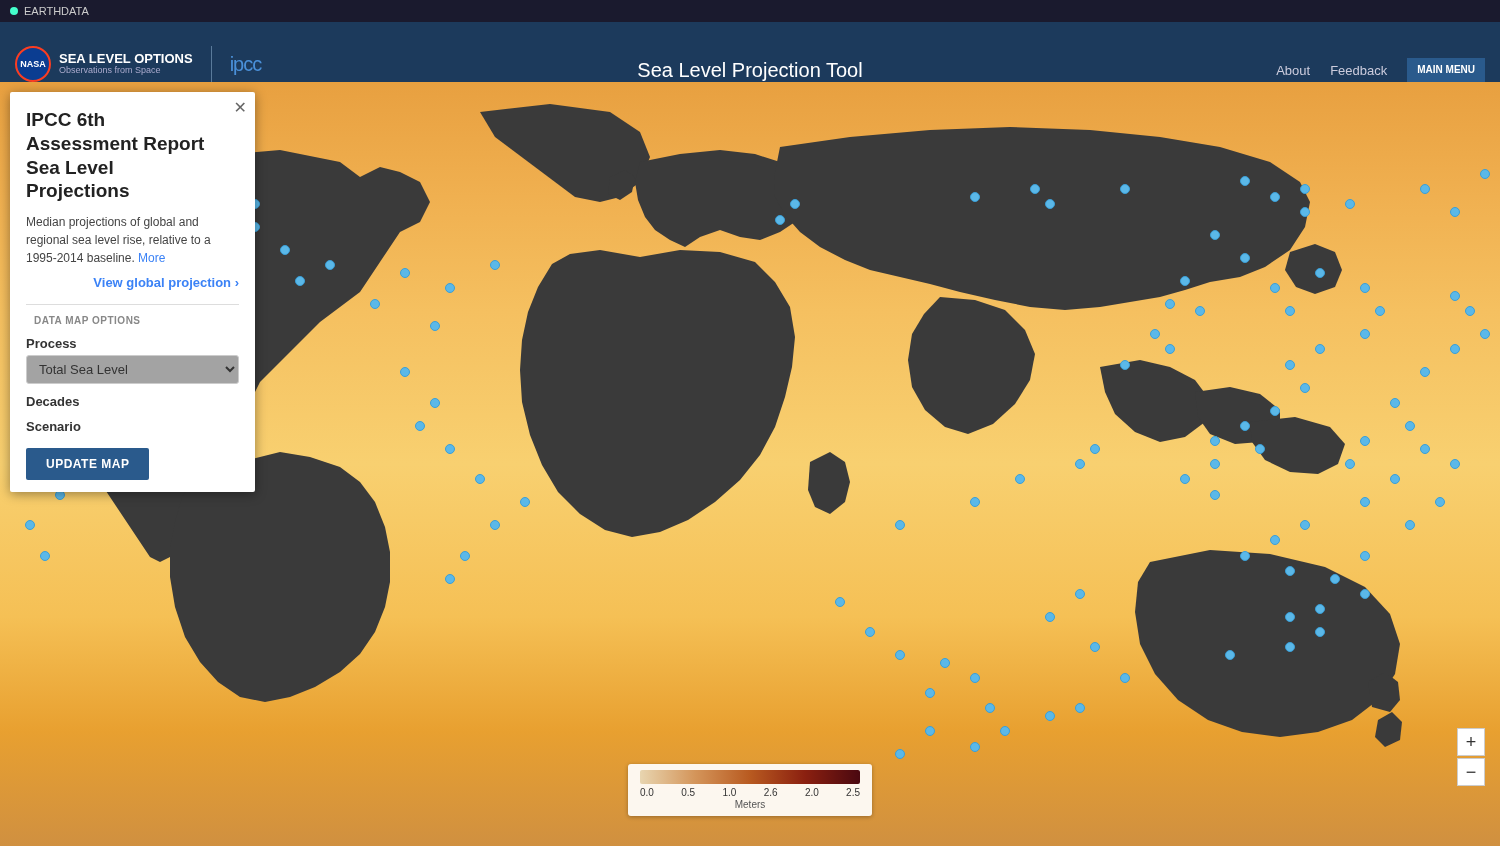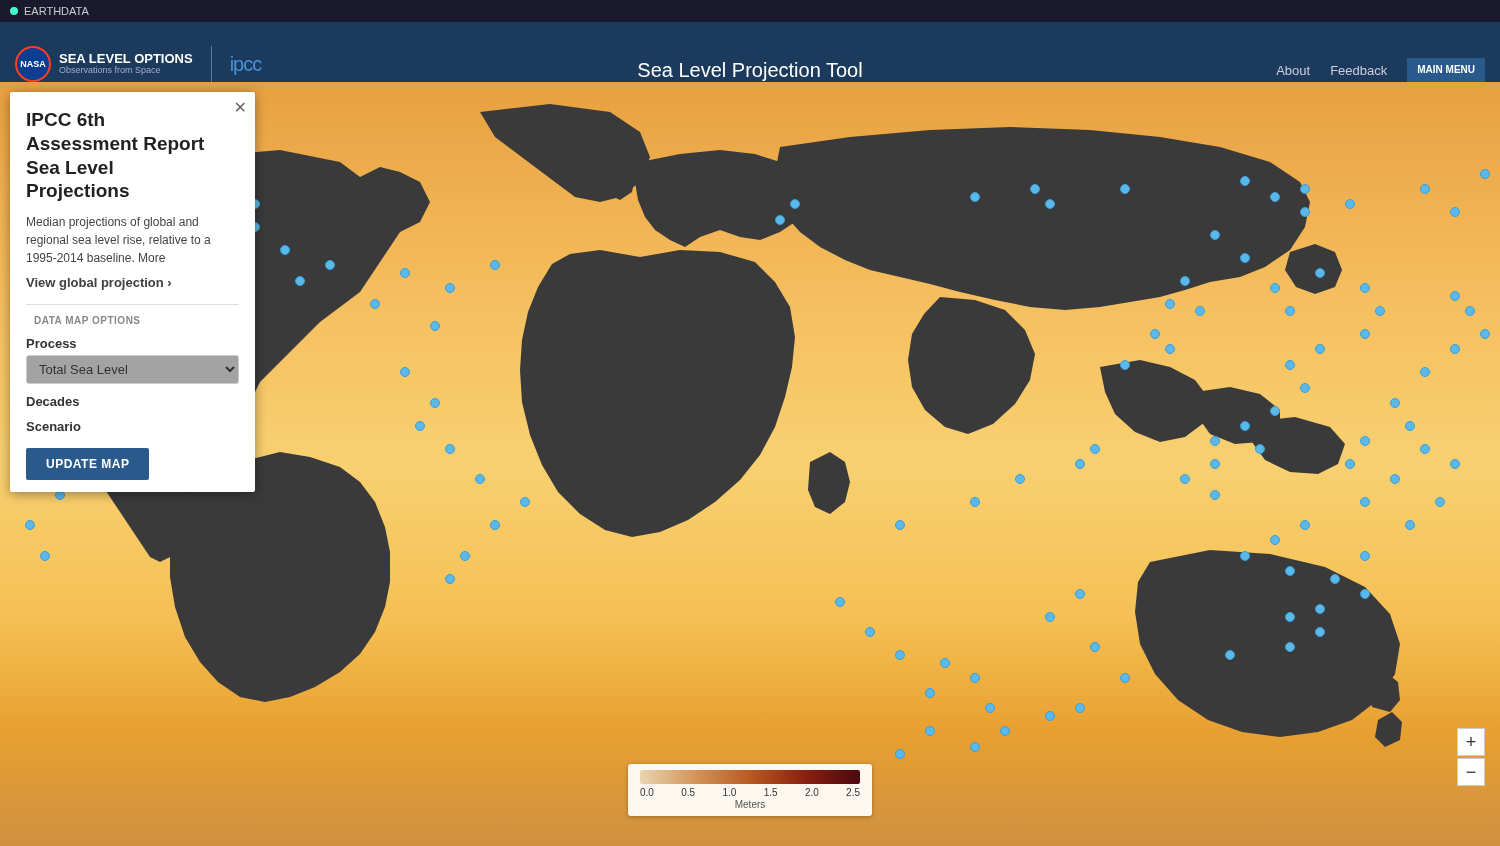--- a/index.html
+++ b/index.html
@@ -124,21 +124,21 @@
       font-size: 19px; font-weight: bold; color: #222;
       line-height: 1.25;
       margin-bottom: 10px;
       padding-right: 20px;
     }
     #sidebar-desc {
       font-size: 12px; color: #444; line-height: 1.5;
       margin-bottom: 8px;
     }
     #sidebar-desc a, #view-global {
-      color: #404040; text-decoration: none;
+      color: #3b82f6; text-decoration: none; text-align: right;
     }
     #view-global {
       display: block;
       font-size: 13px;
       font-weight: bold;
       margin-bottom: 14px;
       cursor: pointer;
     }
     #sidebar-divider {
       border: none; border-top: 1px solid #ddd;
@@ -467,21 +467,21 @@
       <button id="update-map-btn">UPDATE MAP</button>
     </div>
   </div>
 
   <div id="legend">
     <div class="legend-bar"></div>
     <div class="legend-labels" id="legend-labels">
         <span>0.0</span>
         <span>0.5</span>
         <span>1.0</span>
-        <span>1.5</span>
+        <span>2.6</span>
         <span>2.0</span>
         <span>2.5</span>
       </div>
     <div class="legend-unit">Meters</div>
   </div>
 
   <div id="zoom-controls">
     <button class="zoom-btn">+</button>
     <button class="zoom-btn">−</button>
   </div>

